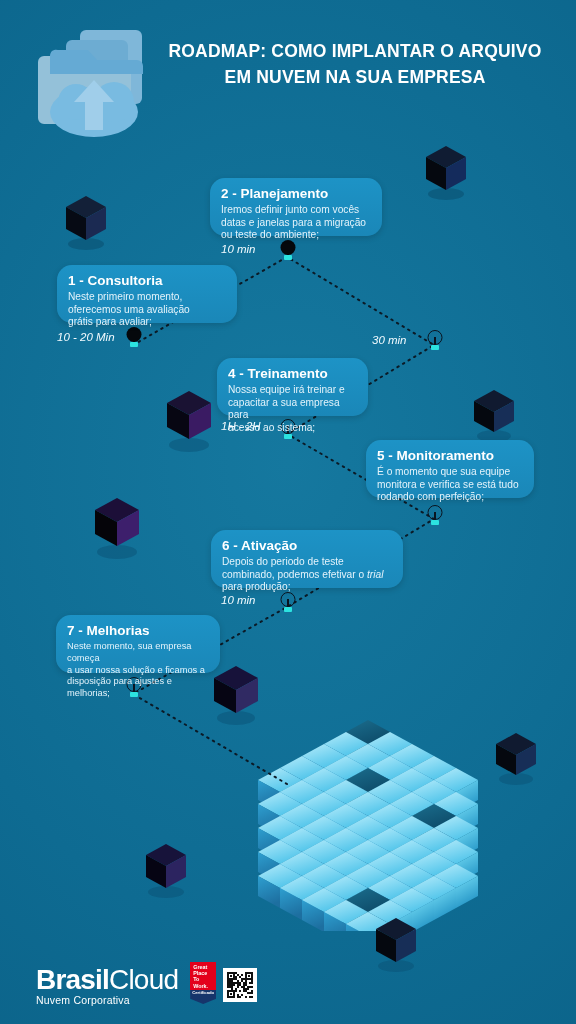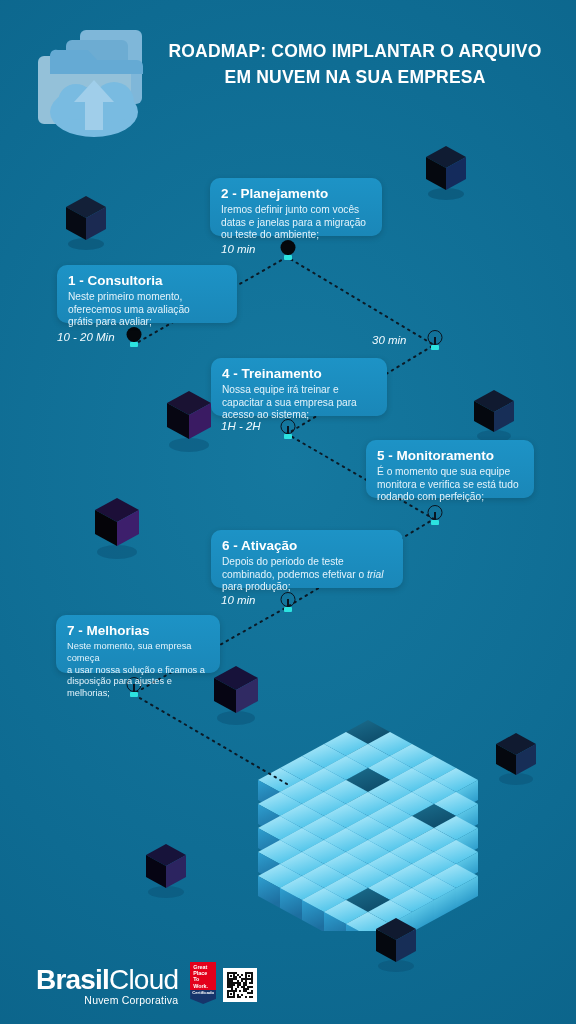--- a/index.html
+++ b/index.html
@@ -41,21 +41,21 @@
     font-size: 17.5px;
     font-weight: bold;
     line-height: 26px;
     letter-spacing: 0.2px;
     text-transform: uppercase;
   }
 
   
   .card {
     position: absolute;
-    border-radius: 10px;
+    border-radius: 15px;
     background: linear-gradient(180deg, #1d93c6 0%, #1a87b8 100%);
     box-shadow: 0 2px 6px rgba(0,0,0,0.16);
     padding: 8px 11px 9px 11px;
     box-sizing: border-box;
     z-index: 6;
   }
   .card-title {
     color: #ffffff;
     font-size: 13.5px;
     font-weight: bold;
@@ -157,21 +157,21 @@
     color: #ffffff;
     font-size: 28px;
     line-height: 30px;
     letter-spacing: -0.8px;
     font-weight: bold;
   }
   .logo-word .thin { font-weight: normal; }
   .logo-sub {
     color: #ffffff;
     font-size: 10.5px;
-    text-align: right;
+    text-align: left;
     margin-top: -1px;
     letter-spacing: 0.2px;
   }
   .gptw {
     width: 26px; height: 42px;
     margin-left: 12px;
     margin-bottom: 2px;
     position: relative;
   }
   .gptw-top {
@@ -529,21 +529,21 @@
     <div class="foot"></div>
   </div>
 
   <div class="duration" style="left:372px;top:334px">30 min</div>
   <div class="pin" style="left:427px;top:330px;width:15px;height:20px">
     <div class="stem" style="top:7px;height:13px"></div>
     <div class="head ring"></div>
     <div class="foot"></div>
   </div>
 
-  <div class="card" style="left:211px;top:358px;width:176px;height:58px">
+  <div class="card" style="left:217px;top:358px;width:151px;height:58px">
     <div class="card-title">4 - Treinamento</div>
     <div class="card-body">
       <div>Nossa equipe irá treinar e</div>
       <div>capacitar a sua empresa para</div>
       <div>acesso ao sistema;</div>
     </div>
   </div>
   <div class="duration" style="left:221px;top:420px">1H - 2H</div>
   <div class="pin" style="left:280px;top:419px;width:15px;height:20px">
     <div class="stem" style="top:7px;height:13px"></div>

